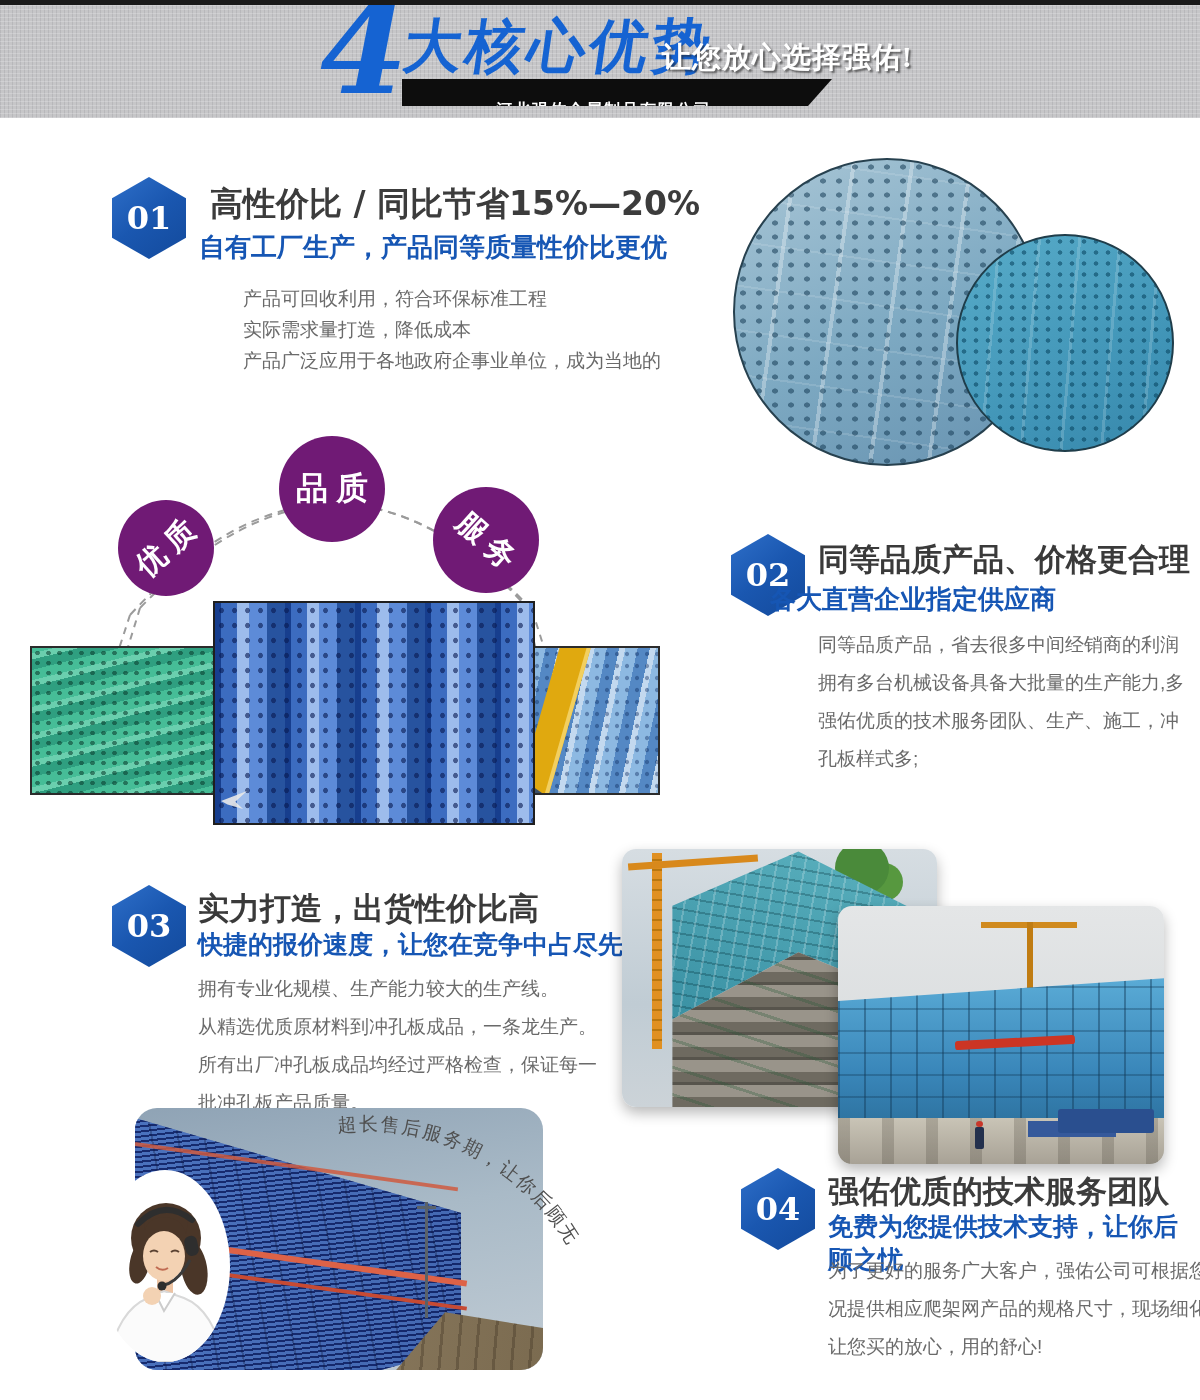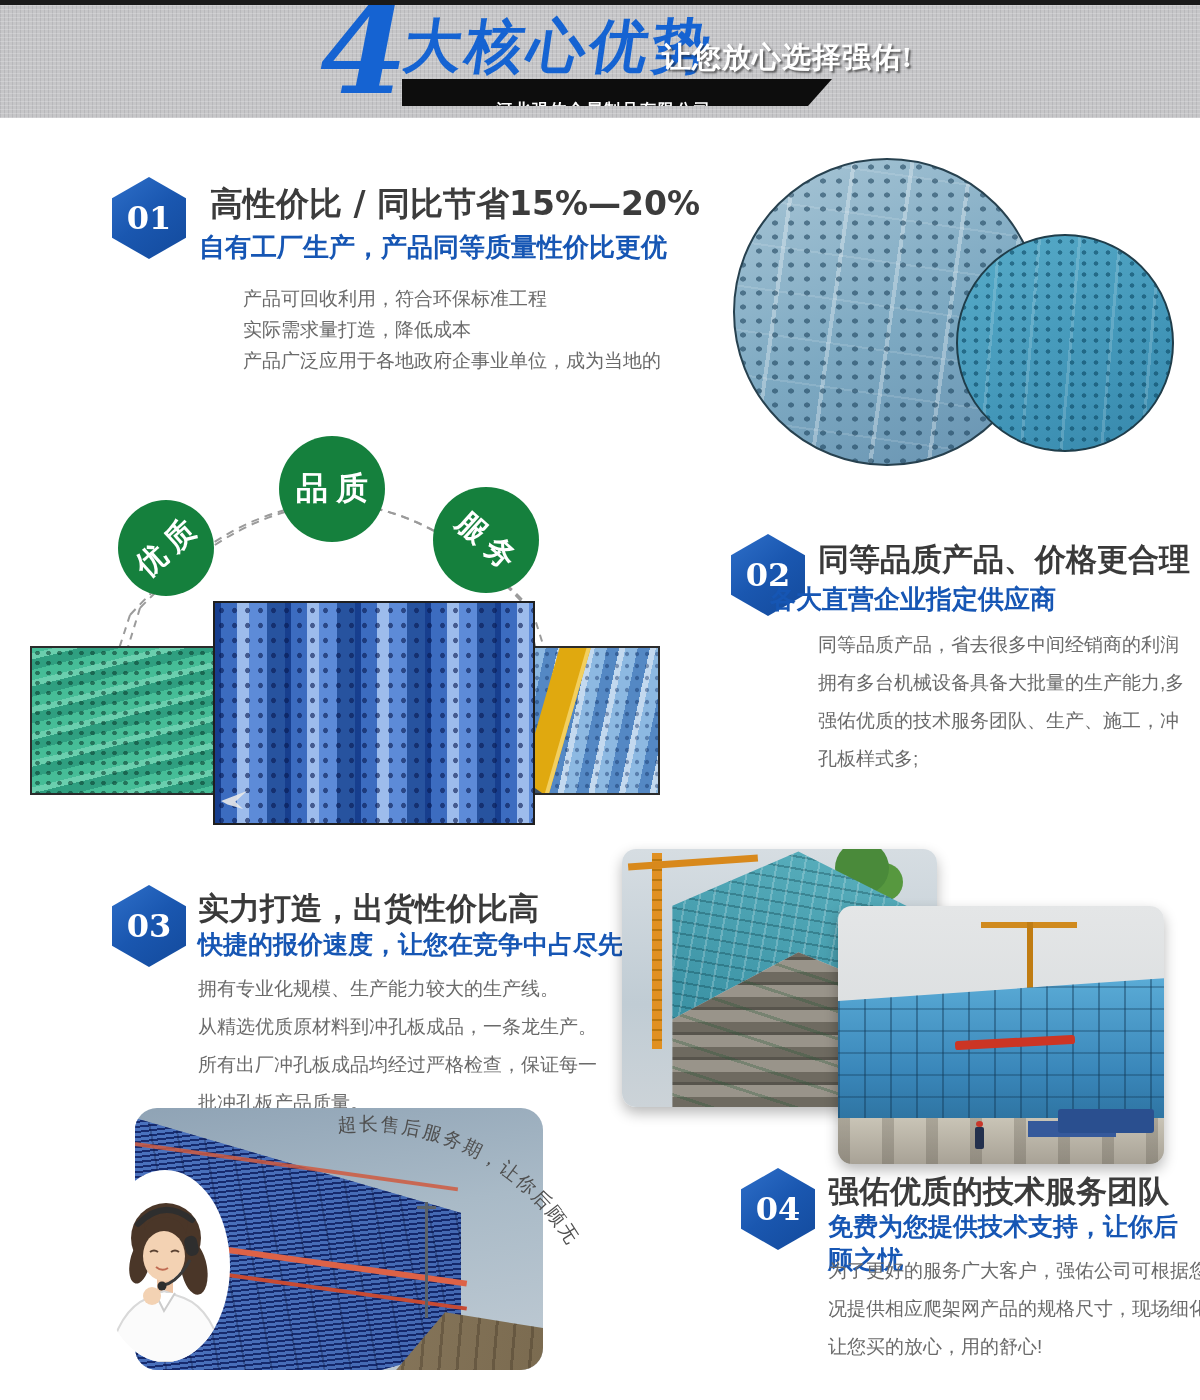--- a/index.html
+++ b/index.html
@@ -58,21 +58,21 @@
   .circ-small { position:absolute; left:956px; top:234px; width:214px; height:214px; border-radius:50%;
     border:2px solid #1f3d4a; z-index:2;
     background-image:
       radial-gradient(rgba(10,72,100,.6) 2px, transparent 2.7px),
       repeating-linear-gradient(95deg, rgba(255,255,255,.16) 0px, rgba(255,255,255,.16) 3px, transparent 3px, transparent 40px),
       linear-gradient(150deg,#58acc9 0%, #3f93b6 70%, #3787aa 100%);
     background-size:12px 11px, auto, auto; }
 
   
   .arc-svg { position:absolute; left:90px; top:420px; width:490px; height:260px; z-index:1; }
-  .badge { position:absolute; border-radius:50%; background:#15803d; display:flex; align-items:center; justify-content:center; z-index:2; }
+  .badge { position:absolute; border-radius:50%; background:#701a75; display:flex; align-items:center; justify-content:center; z-index:2; }
   .badge span { color:#ffffff; font-weight:bold; font-size:30px; letter-spacing:8px; padding-left:8px; white-space:nowrap; }
   .badge-left  { left:118px; top:500px; width:96px;  height:96px; }
   .badge-left span  { transform:rotate(-42deg); }
   .badge-center{ left:279px; top:436px; width:106px; height:106px; }
   .badge-center span { font-size:32px; }
   .badge-right { left:433px; top:487px; width:106px; height:106px; }
   .badge-right span { transform:rotate(42deg); }
 
   
   .col-green { position:absolute; left:30px; top:646px; width:300px; height:145px; border:2px solid #2b2b2b; z-index:2;

